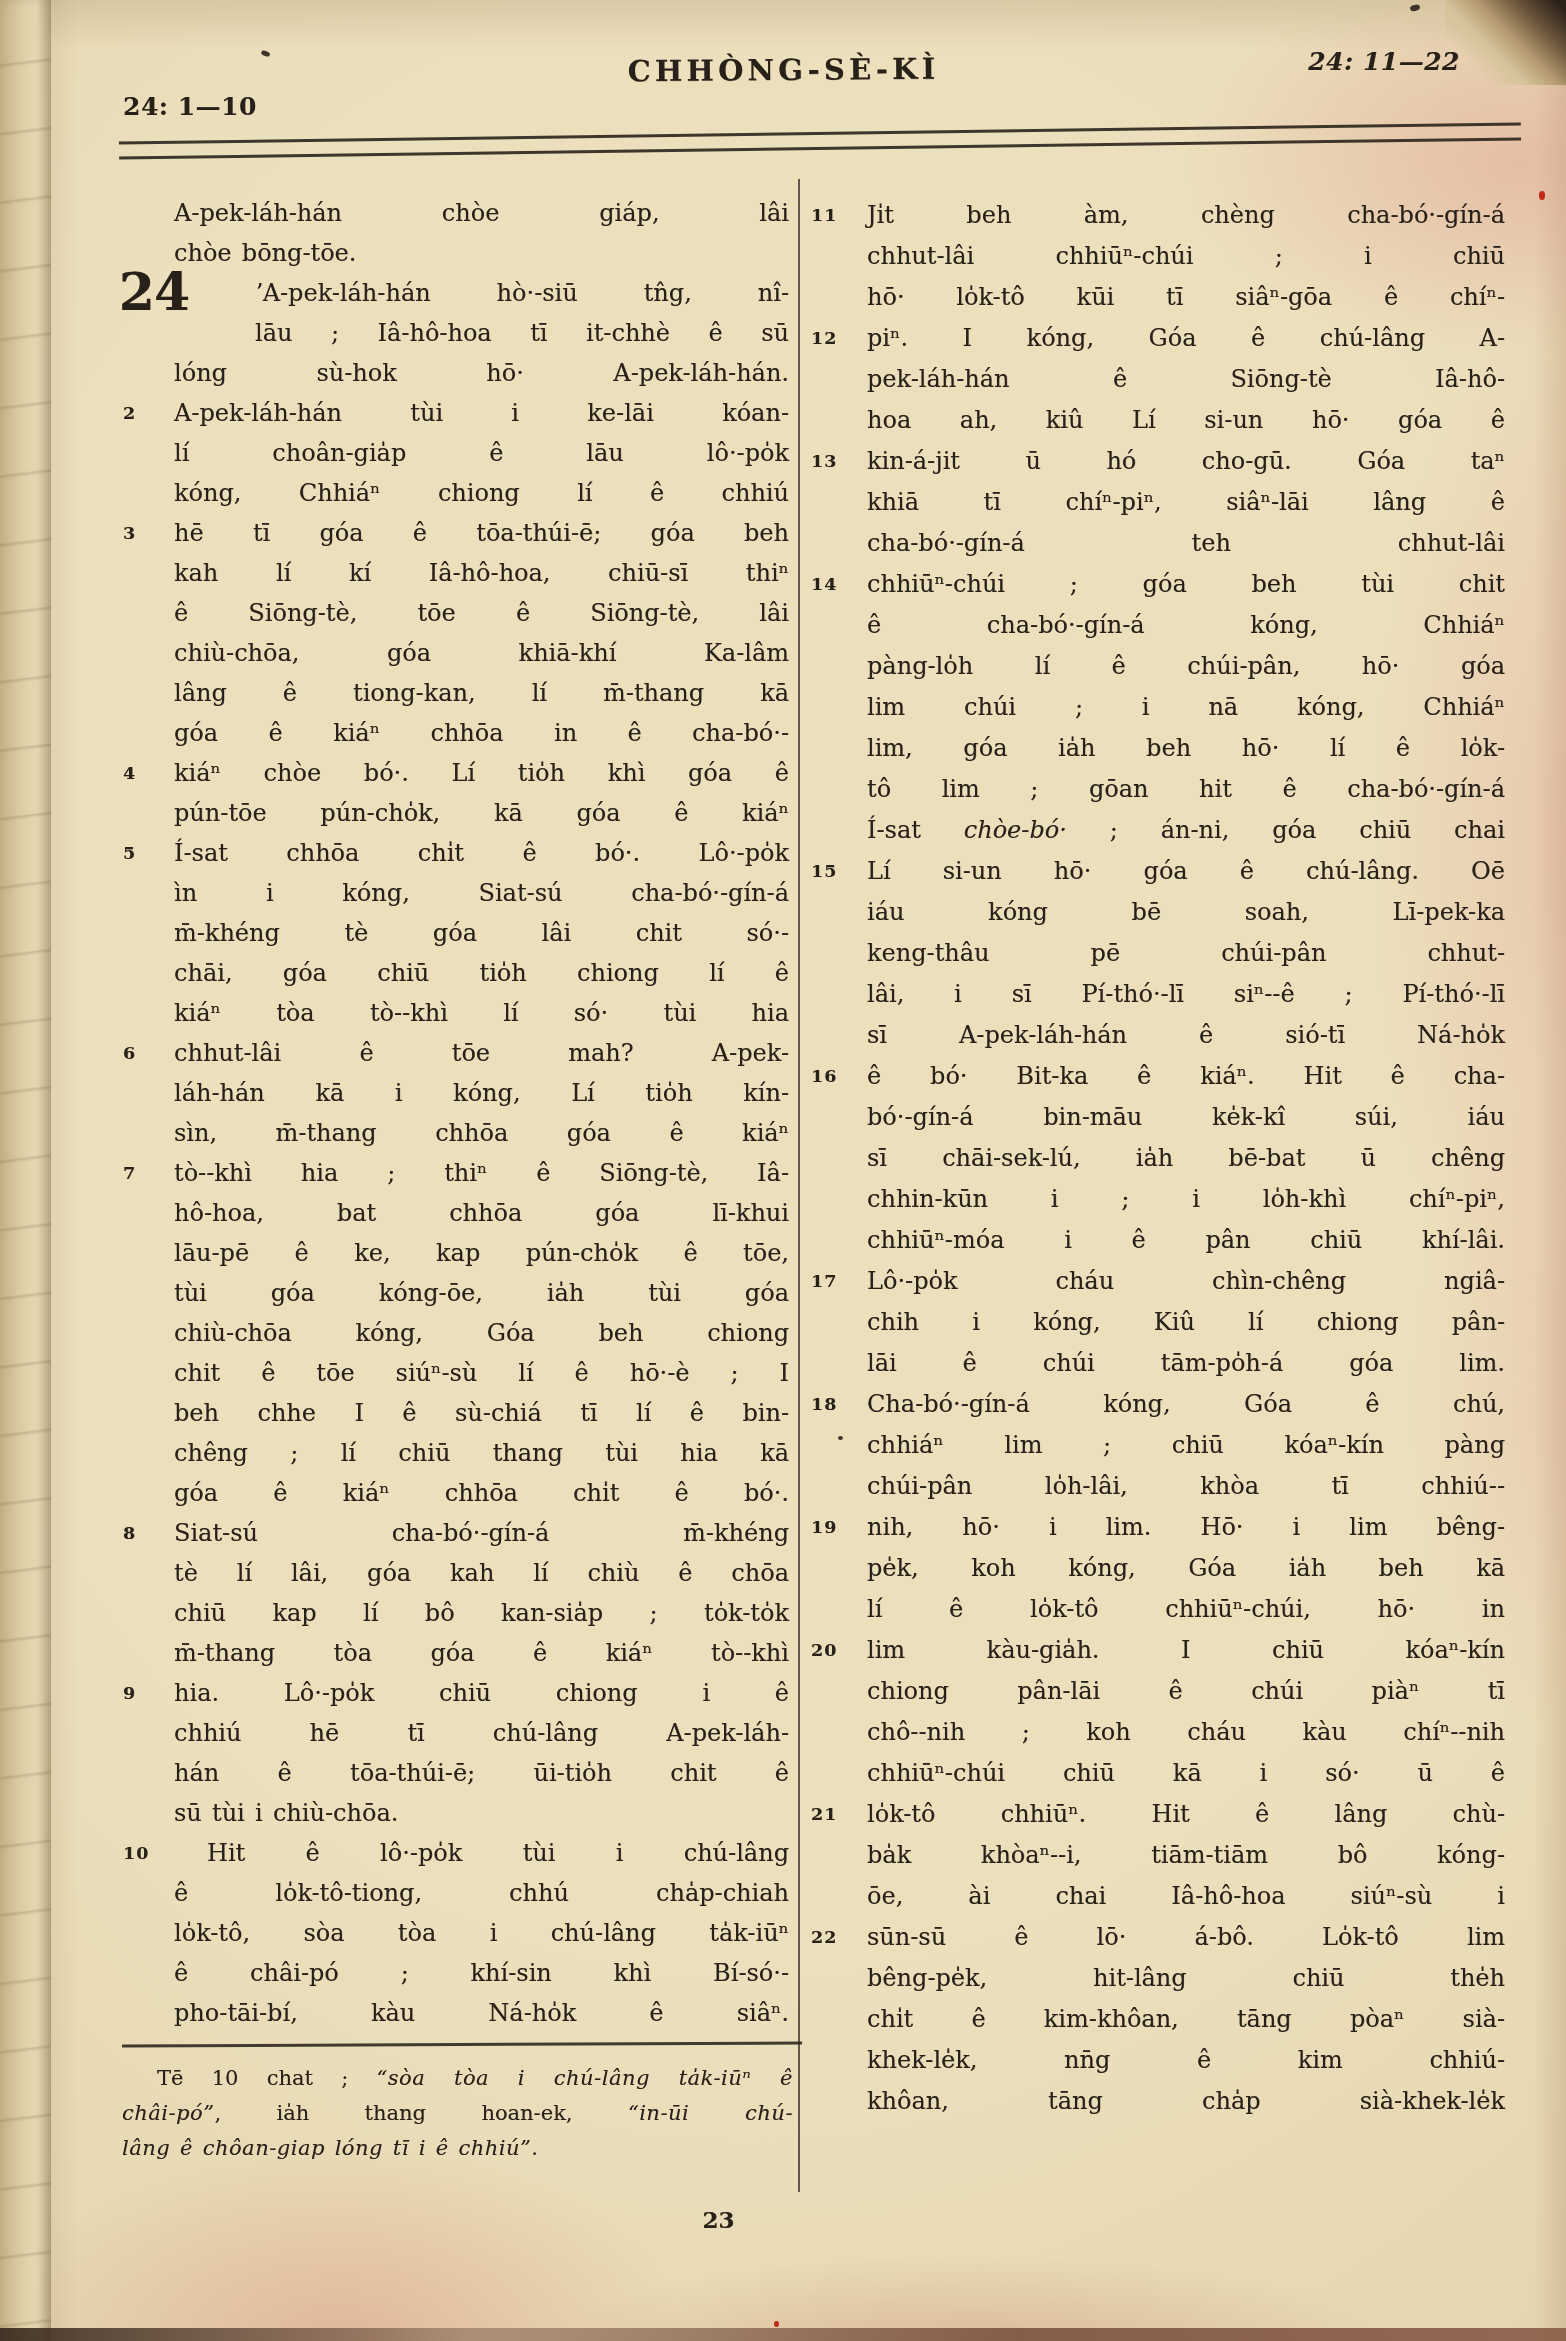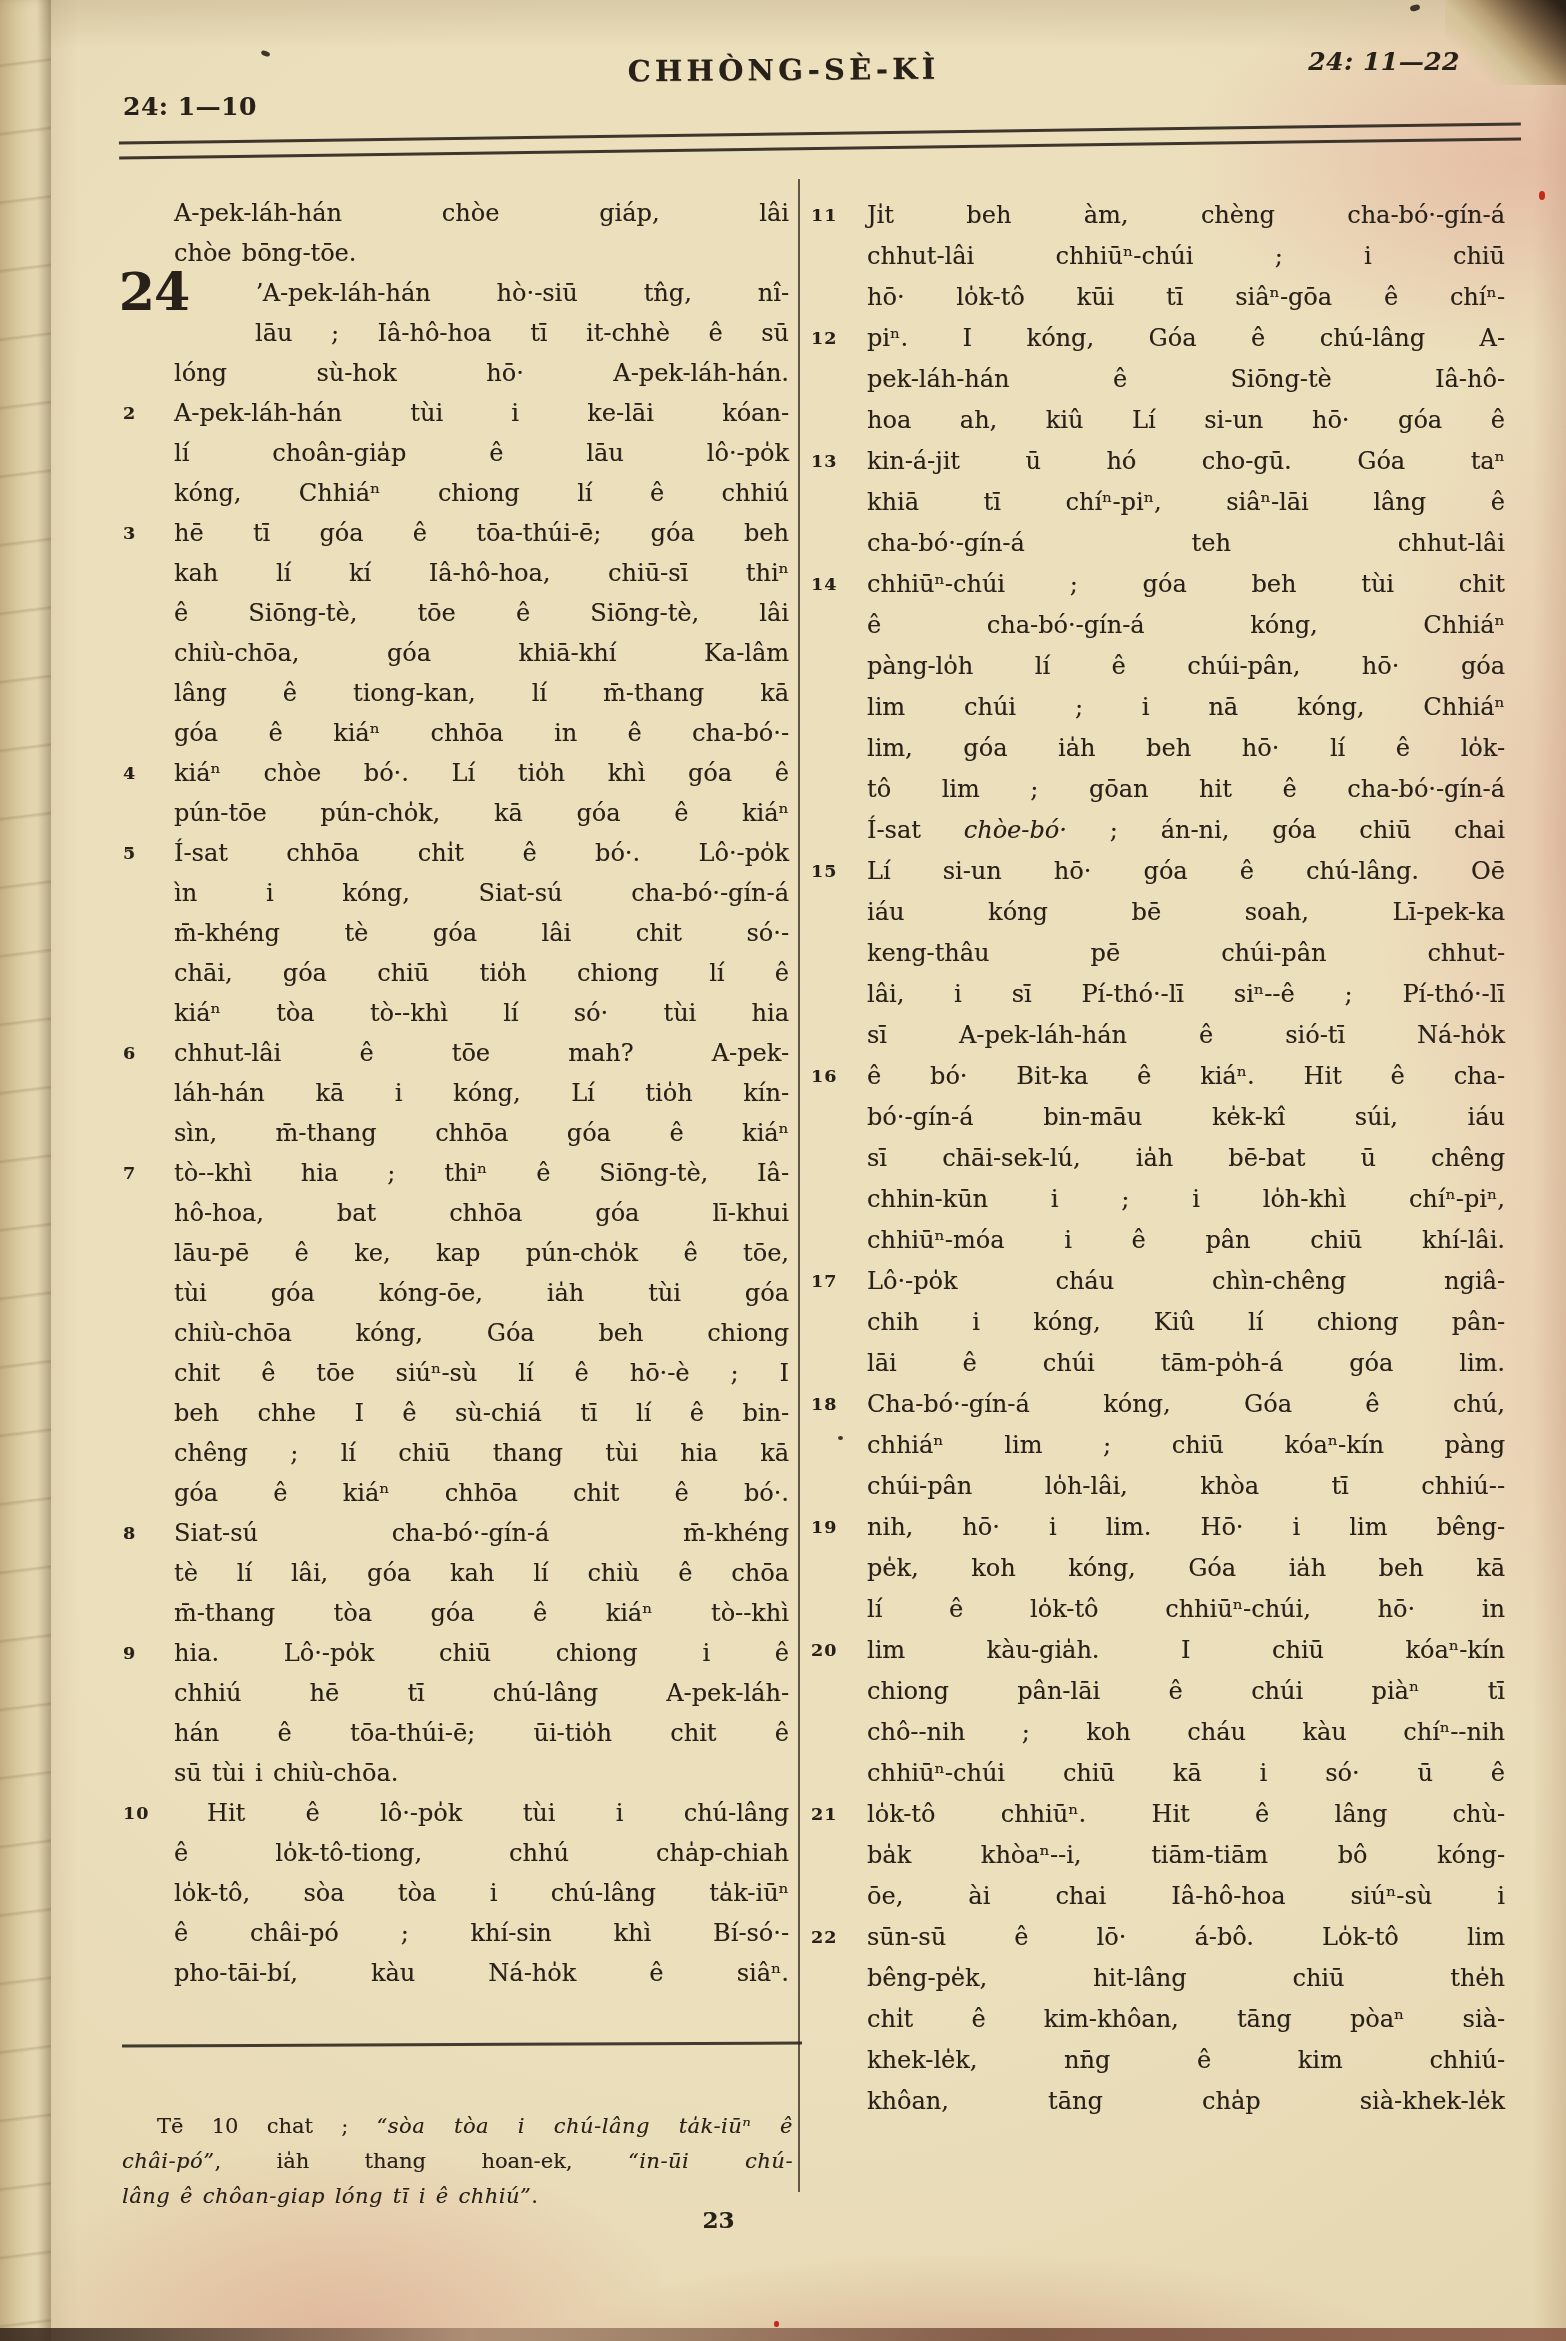--- a/index.html
+++ b/index.html
@@ -46,21 +46,21 @@
   .line.big-ind{padding-left:133px;}
   .line.p-ind{padding-left:85px;}
   .vnum{position:absolute;left:1.1px;top:0;width:45px;font-size:17.4px;font-weight:bold;
     text-align:right;letter-spacing:1.1px;text-align-last:left;}
   .chnum{position:absolute;left:-3.2px;top:73px;font-size:52px;font-weight:bold;
     line-height:1;letter-spacing:-1.1px;}
 
   
   .fn-rule{position:absolute;left:122px;top:2043px;width:680px;height:3.2px;
     background:#2f2820;transform:rotate(-0.25deg);opacity:.9;}
-  .footnote{position:absolute;left:122px;top:2061px;width:671px;font-size:21px;margin-top:48px;}
+  .footnote{position:absolute;left:122px;top:2061px;width:671px;font-size:21px;}
   .footnote .line{height:35px;line-height:35px;padding-left:0;}
   .footnote .line.p-ind{padding-left:35px;}
   .footnote i{letter-spacing:0.5px;}
 
   .pagenum{position:absolute;left:676px;top:2206px;width:85px;text-align:center;
     font-size:23px;font-weight:600;}
 
   
   .left-edge{position:absolute;left:0;top:0;width:51px;height:2342px;
     background:
@@ -130,20 +130,21 @@
       <div class="line"><span>hô-hoa, bat chhōa góa lī-khui</span></div>
       <div class="line"><span>lāu-pē ê ke, kap pún-cho̍k ê tōe,</span></div>
       <div class="line"><span>tùi góa kóng-ōe, ia̍h tùi góa</span></div>
       <div class="line"><span>chiù-chōa kóng, Góa beh chiong</span></div>
       <div class="line"><span>chit ê tōe siúⁿ-sù lí ê hō·-è ; I</span></div>
       <div class="line"><span>beh chhe I ê sù-chiá tī lí ê bin-</span></div>
       <div class="line"><span>chêng ; lí chiū thang tùi hia kā</span></div>
       <div class="line"><span>góa ê kiáⁿ chhōa chi̍t ê bó·.</span></div>
       <div class="line"><span class="vnum">8</span><span>Siat-sú cha-bó·-gín-á m̄-khéng</span></div>
       <div class="line"><span>tè lí lâi, góa kah lí chiù ê chōa</span></div>
+      <div class="line"><span>chiū kap lí bô kan-sia̍p ; to̍k-to̍k</span></div>
       <div class="line"><span>m̄-thang tòa góa ê kiáⁿ tò--khì</span></div>
       <div class="line"><span class="vnum">9</span><span>hia. Lô·-po̍k chiū chiong i ê</span></div>
       <div class="line"><span>chhiú hē tī chú-lâng A-pek-láh-</span></div>
       <div class="line"><span>hán ê tōa-thúi-ē; ūi-tio̍h chit ê</span></div>
       <div class="line endline"><span>sū tùi i chiù-chōa.</span></div>
       <div class="line p-ind"><span class="vnum">10</span><span>Hit ê lô·-po̍k tùi i chú-lâng</span></div>
       <div class="line"><span>ê lo̍k-tô-tiong, chhú cha̍p-chiah</span></div>
       <div class="line"><span>lo̍k-tô, sòa tòa i chú-lâng ta̍k-iūⁿ</span></div>
       <div class="line"><span>ê châi-pó ; khí-sin khì Bí-só·-</span></div>
       <div class="line"><span>pho-tāi-bí, kàu Ná-ho̍k ê siâⁿ.</span></div>

